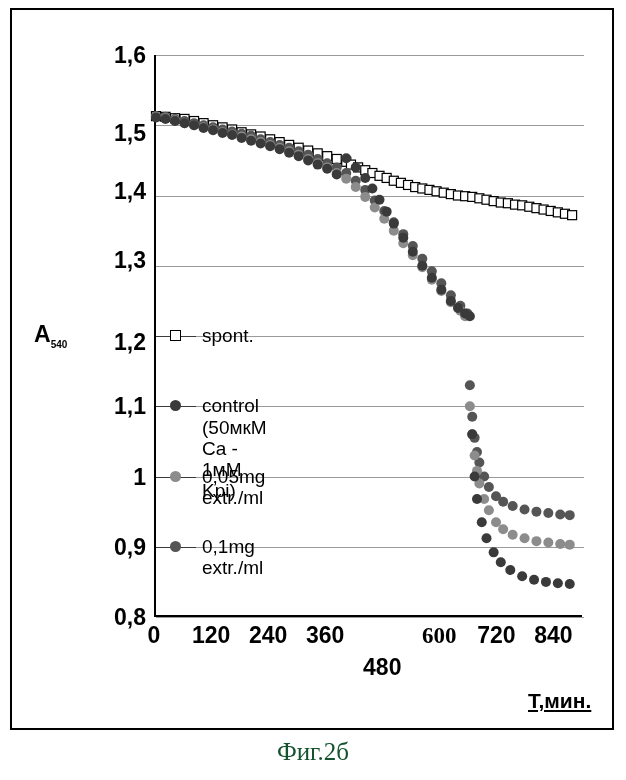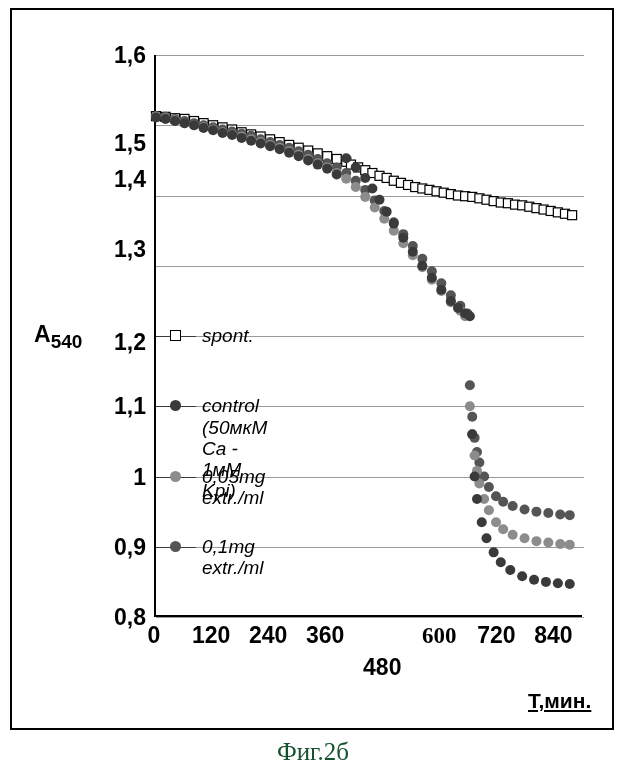--- a/index.html
+++ b/index.html
@@ -31,21 +31,20 @@
   
   #plot-area {
     position: absolute;
     left: 142px;
     top: 45px;
     width: 428px;
     height: 562px;
     border-left: 2px solid #000000;
     border-bottom: 2px solid #000000;
     box-sizing: border-box;
-    font-style: italic;
   }
 
   .gridline {
     position: absolute;
     left: 0;
     width: 428px;
     height: 0;
     border-top: 1px solid #9a9a9a;
   }
 
@@ -89,21 +88,21 @@
   #y-axis-title {
     position: absolute;
     left: 22px;
     top: 313px;
     font-size: 23px;
     font-weight: bold;
     white-space: nowrap;
     line-height: 1;
   }
   #y-axis-title .sub {
-    font-size: 19px;
+    font-size: 10px;
     vertical-align: sub;
   }
 
   #x-axis-title {
     position: absolute;
     left: 516px;
     top: 680px;
     font-size: 21px;
     font-weight: bold;
     white-space: nowrap;
@@ -174,23 +173,23 @@
 </style>
 </head>
 <body>
 
 <div id="figure-frame">
 
   <div id="y-axis-title"><span>A</span><span class="sub">540</span></div>
 
   <div id="y-tick-labels">
       <div class="ytick-label" style="top: -11px;">1,6</div>
-      <div class="ytick-label" style="top: 77px; text-align: center;">1,5</div>
-      <div class="ytick-label" style="top: 113px;">1,4</div>
-      <div class="ytick-label" style="top: 183px;">1,3</div>
+      <div class="ytick-label" style="top: 67px; text-align: center;">1,5</div>
+      <div class="ytick-label" style="top: 125px;">1,4</div>
+      <div class="ytick-label" style="top: 194px;">1,3</div>
       <div class="ytick-label" style="top: 276px;">1,2</div>
       <div class="ytick-label" style="top: 340.25px;">1,1</div>
       <div class="ytick-label" style="top: 410.5px;">1</div>
       <div class="ytick-label" style="top: 480.75px;">0,9</div>
       <div class="ytick-label" style="top: 551px;">0,8</div>
     </div>
 
   <div id="plot-area">
       <div class="gridline" style="top: 562px;"></div>
       <div class="gridline" style="top: 491.75px;"></div>

